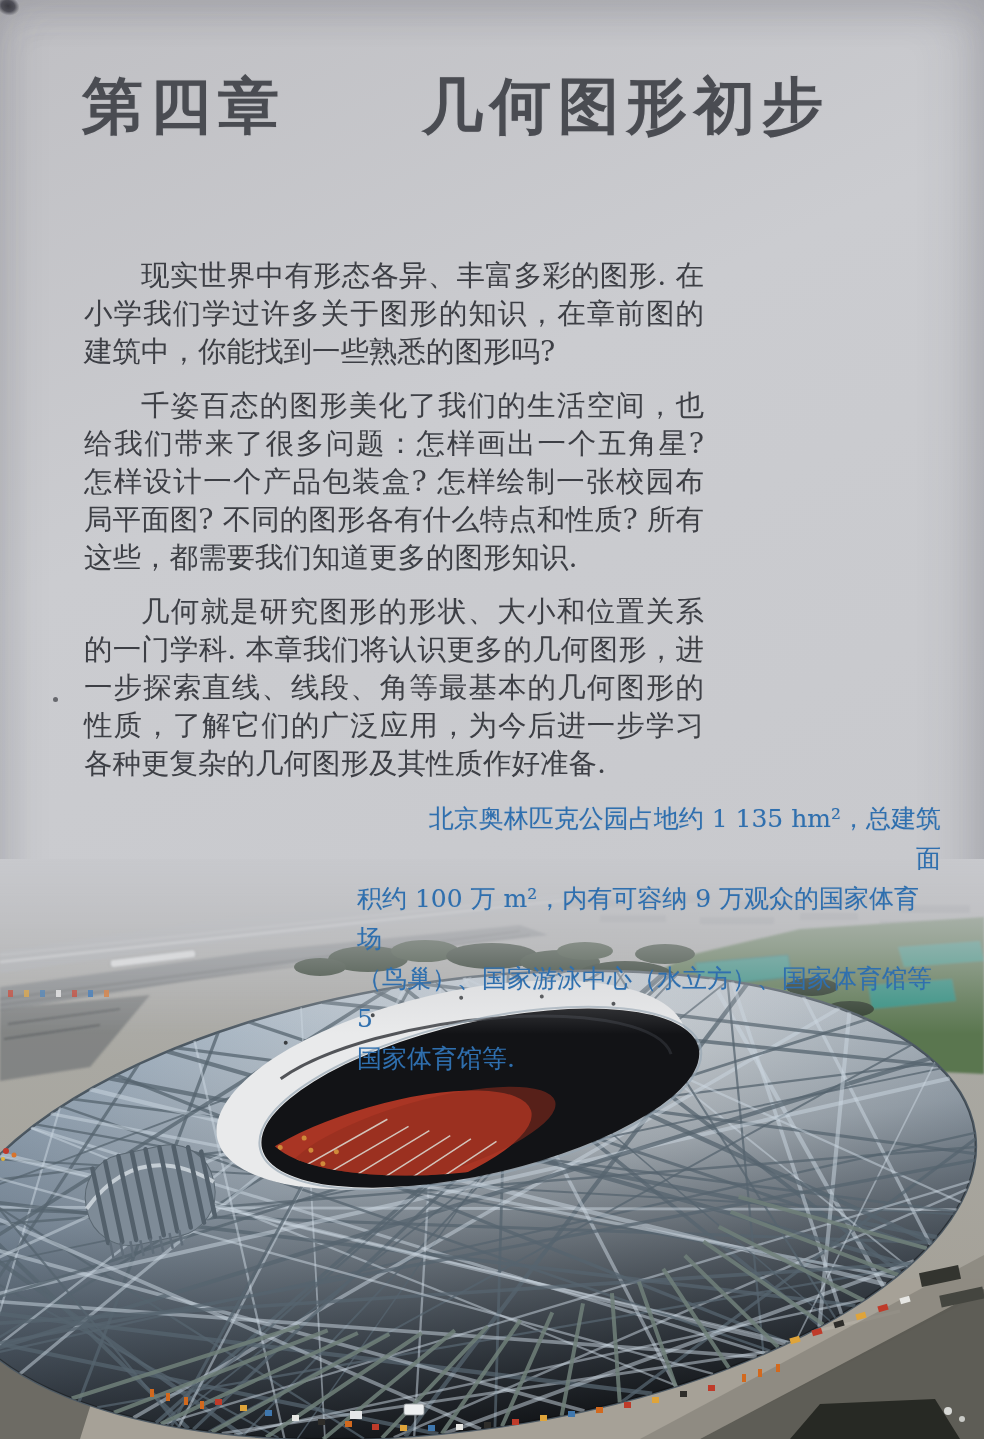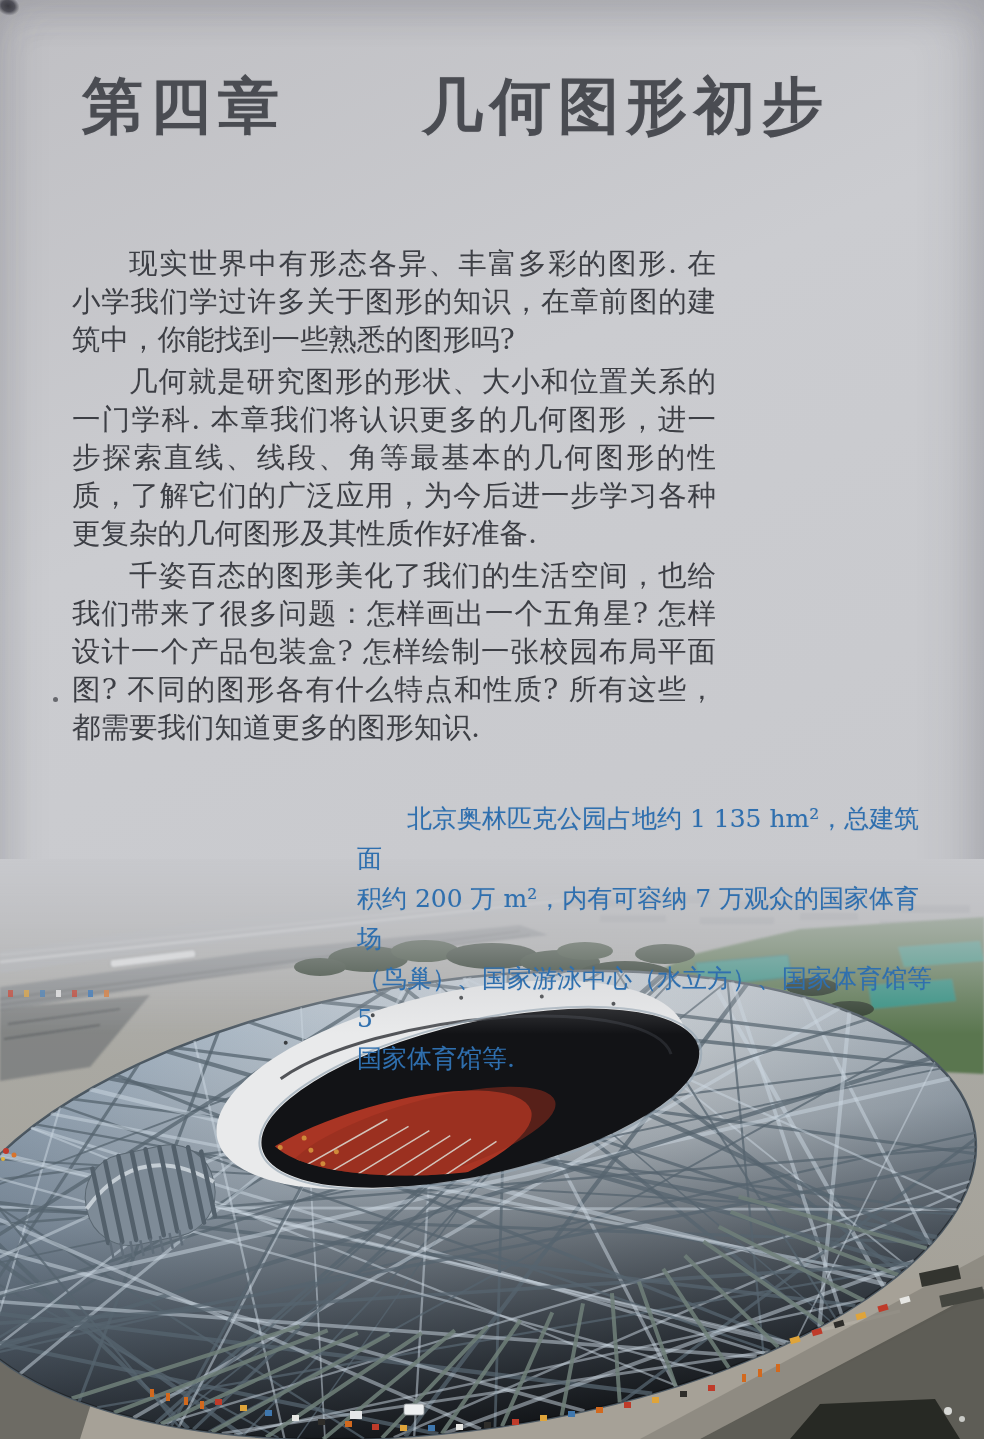--- a/index.html
+++ b/index.html
@@ -12,46 +12,46 @@
     box-shadow:inset -20px 0 50px rgba(70,70,78,.16), inset 0 14px 36px rgba(70,70,78,.10), inset 16px 0 40px rgba(70,70,78,.08);}
   .corner-blot{position:absolute;left:-7px;top:-6px;width:30px;height:24px;border-radius:50%;
     background:radial-gradient(closest-side,#3a3a40 0%,#55555c 45%,rgba(85,85,92,0) 78%);transform:rotate(18deg);}
   .margin-dot{position:absolute;left:53px;top:697px;width:5px;height:5px;border-radius:50%;background:#55565c;opacity:.85;}
   .chapter-title{
     position:absolute;left:82px;top:66px;margin:0;font-size:61px;font-weight:600;
     letter-spacing:7px;color:#4a4c52;white-space:nowrap;text-shadow:0 0 1px rgba(74,76,82,.35);font-family:Liberation Serif, serif;
   }
   .body-text{position:absolute;left:68px;top:241px;width:652px;font-size:28.5px;line-height:38px;
     text-align:justify;color:#3d3f45;}
-  .body-text p{margin:4px;text-indent:2em;}
+  .body-text p{margin:16px;text-indent:2em;}
   .photo-caption{position:absolute;left:357px;top:799px;width:584px;font-size:25px;line-height:40px;
     color:#2f6fae;z-index:3;text-shadow:0 0 1px rgba(47,111,174,.25);}
-  .photo-caption .cap-line.first{text-indent:2em;}
+  .photo-caption .cap-line.first{text-indent:2em;text-align:right;}
   .photo{position:absolute;left:0;top:859px;width:984px;height:580px;z-index:1;}
   .photo svg{display:block;width:984px;height:580px;}
 </style>
 </head>
 <body>
 
 <div class="page">
 
   <div class="corner-blot"></div>
   <div class="margin-dot"></div>
 
   <h1 class="chapter-title">第四章　　几何图形初步</h1>
 
   <div class="body-text">
     <p>现实世界中有形态各异、丰富多彩的图形. 在小学我们学过许多关于图形的知识，在章前图的建筑中，你能找到一些熟悉的图形吗?</p>
+    <p>千姿百态的图形美化了我们的生活空间，也给我们带来了很多问题：怎样画出一个五角星? 怎样设计一个产品包装盒? 怎样绘制一张校园布局平面图? 不同的图形各有什么特点和性质? 所有这些，都需要我们知道更多的图形知识.</p>
     <p>几何就是研究图形的形状、大小和位置关系的一门学科. 本章我们将认识更多的几何图形，进一步探索直线、线段、角等最基本的几何图形的性质，了解它们的广泛应用，为今后进一步学习各种更复杂的几何图形及其性质作好准备.</p>
-    <p>千姿百态的图形美化了我们的生活空间，也给我们带来了很多问题：怎样画出一个五角星? 怎样设计一个产品包装盒? 怎样绘制一张校园布局平面图? 不同的图形各有什么特点和性质? 所有这些，都需要我们知道更多的图形知识.</p>
   </div>
 
   <div class="photo-caption">
     <div class="cap-line first">北京奥林匹克公园占地约 1 135 hm²，总建筑面</div>
-    <div class="cap-line">积约 200 万 m²，内有可容纳 7 万观众的国家体育场</div>
+    <div class="cap-line">积约 100 万 m²，内有可容纳 9 万观众的国家体育场</div>
     <div class="cap-line">（鸟巢）、国家游泳中心（水立方）、国家体育馆等 5</div>
     <div class="cap-line">国家体育馆等.</div>
   </div>
 
   <div class="photo">
     <svg viewBox="0 0 984 580" xmlns="http://www.w3.org/2000/svg">
       <defs>
         <radialGradient id="roofG" cx="0.66" cy="0.22" r="0.95">
           <stop offset="0" stop-color="#dadfe3"></stop>
           <stop offset="0.35" stop-color="#b7c3ce"></stop>

